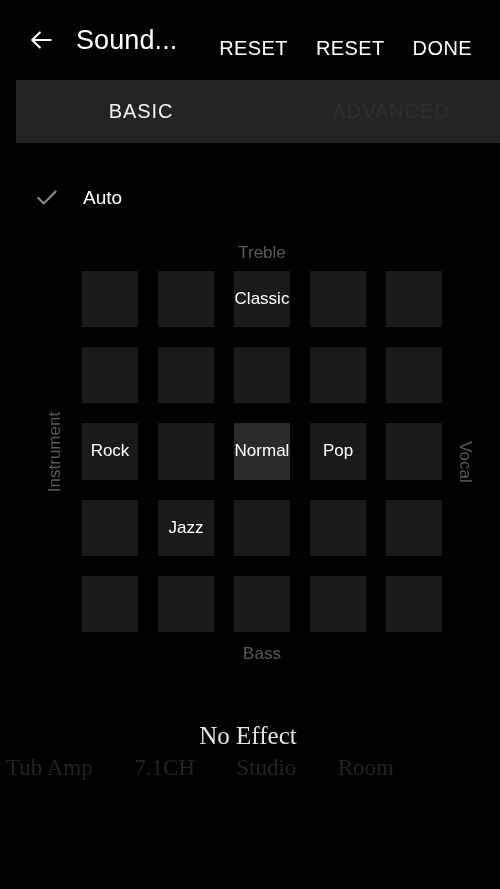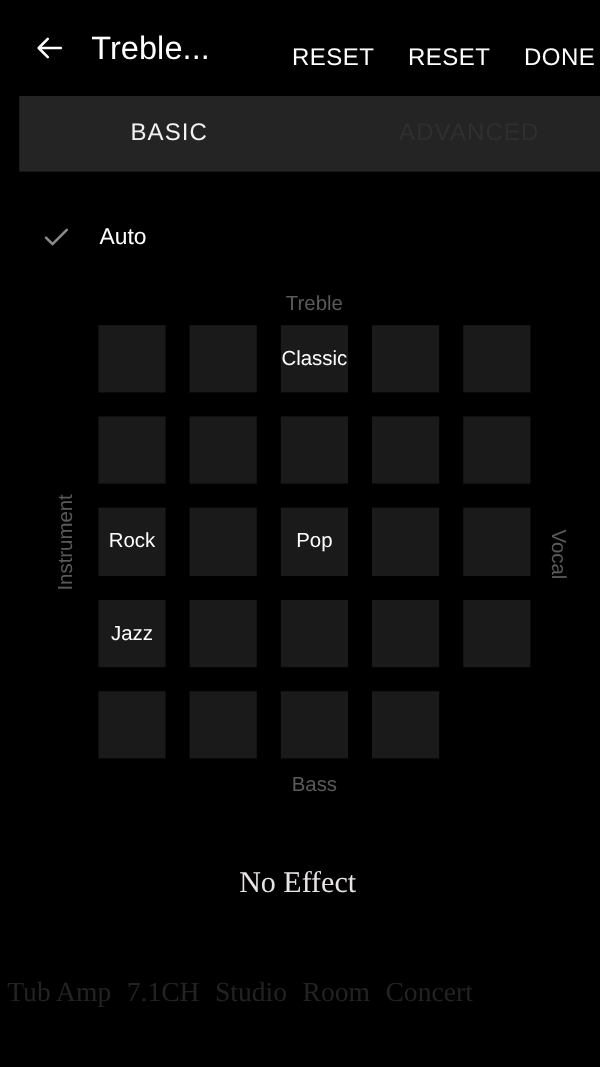--- a/index.html
+++ b/index.html
@@ -50,21 +50,21 @@
   .appbar-action {
     color: #ffffff;
     font-size: 20px;
     font-weight: 400;
     letter-spacing: .4px;
     padding: 0 14px;
     white-space: nowrap;
     cursor: pointer;
     margin-top: 17px;
   }
-  .appbar-action.last { padding-right: 4px; }
+  .appbar-action.last { padding-right: 28px; }
 
   
   .tabbar {
     position: absolute;
     left: 0; top: 80px;
     width: 500px; height: 63px;
     background: #242424;
     display: flex;
     margin-left: 16px;
   }
@@ -161,21 +161,21 @@
     position: absolute;
     left: 0; top: 722px;
     width: 496px;
     text-align: center;
     color: #e8e4e4;
     font-family: "Liberation Serif", serif;
     font-size: 25px;
   }
   .preset-row {
     position: absolute;
-    left: 0; top: 809px;
+    left: 0; top: 750px;
     width: 400px; height: 36px;
     display: flex;
     align-items: center;
     justify-content: space-between;
     padding: 0 6px;
     box-sizing: border-box;
     text-align: center;
   }
   .preset {
     color: #232323;
@@ -190,21 +190,21 @@
 
 <div class="appbar">
   <div class="back-btn">
     <span>
       <svg width="26" height="26" viewBox="0 0 24 24" fill="none" stroke="#ffffff" stroke-width="2" stroke-linecap="round" stroke-linejoin="round">
         <line x1="20" y1="12" x2="4" y2="12"></line>
         <polyline points="10,5 3,12 10,19"></polyline>
       </svg>
     </span>
   </div>
-  <div class="appbar-title">Treble...</div>
+  <div class="appbar-title">Sound...</div>
   <div class="appbar-actions">
     <div class="appbar-action">RESET</div>
     <div class="appbar-action">RESET</div>
     <div class="appbar-action last">DONE</div>
   </div>
 </div>
 
 <div class="tabbar">
   <div class="tab active">BASIC</div>
   <div class="tab inactive">ADVANCED</div>
@@ -231,20 +231,21 @@
       <div class="cell">Classic</div>
       <div class="cell"></div>
       <div class="cell"></div>
       <div class="cell"></div>
       <div class="cell"></div>
       <div class="cell"></div>
       <div class="cell"></div>
       <div class="cell"></div>
       <div class="cell">Rock</div>
       <div class="cell"></div>
+      <div class="cell selected">Normal</div>
       <div class="cell">Pop</div>
       <div class="cell"></div>
       <div class="cell"></div>
       <div class="cell">Jazz</div>
       <div class="cell"></div>
       <div class="cell"></div>
       <div class="cell"></div>
       <div class="cell"></div>
       <div class="cell"></div>
       <div class="cell"></div>
@@ -253,14 +254,13 @@
     </div>
 </div>
 
 <div class="effect-name">No Effect</div>
 
 <div class="preset-row" id="preset-row">
     <div class="preset">Tub Amp</div>
     <div class="preset">7.1CH</div>
     <div class="preset">Studio</div>
     <div class="preset">Room</div>
-    <div class="preset">Concert</div>
   </div>
 
 </body></html>

